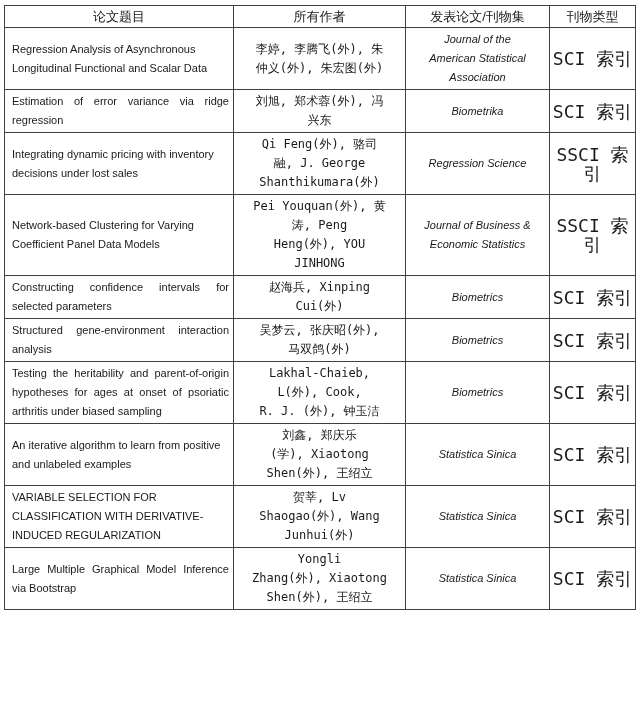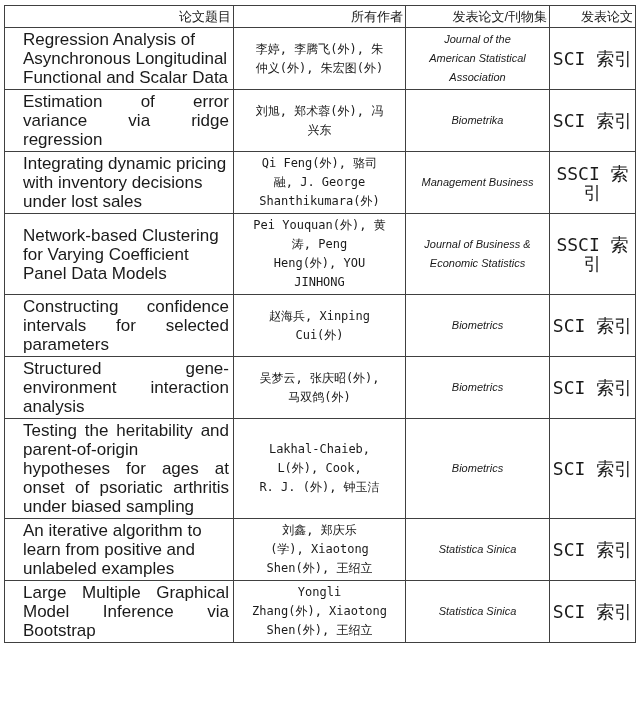--- a/index.html
+++ b/index.html
@@ -19,29 +19,29 @@
     margin: 5px 0 5px 4px;
   }
   th, td {
     border: 1px solid #404040;
     vertical-align: middle;
     overflow: hidden;
   }
   th {
     font-size: 13px;
     font-weight: normal;
-    text-align: right;
+    text-align: center;
     height: 21px;
     padding: 0 2px;
   }
   td.title {
-    font-size: 17px;
+    font-size: 11px;
     line-height: 19px;
     text-align: left;
-    padding: 2px 4px 2px 18px;
+    padding: 2px 4px 2px 7px;
   }
   td.title.j {
     text-align: justify;
   }
   td.authors {
     font-family: "DejaVu Sans Mono", "Liberation Mono", monospace;
     font-size: 12px;
     line-height: 19px;
     text-align: center;
     white-space: pre-line;
@@ -71,21 +71,21 @@
     <col style="width:229px">
     <col style="width:172px">
     <col style="width:144px">
     <col style="width:86px">
   </colgroup>
   <thead>
     <tr>
       <th>论文题目</th>
       <th>所有作者</th>
       <th>发表论文/刊物集</th>
-      <th>发表论文</th>
+      <th>刊物类型</th>
     </tr>
   </thead>
   <tbody>
     <tr>
       <td class="title">Regression Analysis of Asynchronous Longitudinal Functional and Scalar Data</td>
       <td class="authors">李婷, 李腾飞(外), 朱
 仲义(外), 朱宏图(外)</td>
       <td class="venue">Journal of the
 American Statistical
 Association</td>
@@ -96,21 +96,21 @@
       <td class="authors">刘旭, 郑术蓉(外), 冯
 兴东</td>
       <td class="venue">Biometrika</td>
       <td class="type">SCI 索引</td>
     </tr>
     <tr>
       <td class="title">Integrating dynamic pricing with inventory decisions under lost sales</td>
       <td class="authors">Qi Feng(外), 骆司
 融, J. George
 Shanthikumara(外)</td>
-      <td class="venue">Management Business</td>
+      <td class="venue">Regression Science</td>
       <td class="type">SSCI 索引</td>
     </tr>
     <tr>
       <td class="title">Network-based Clustering for Varying Coefficient Panel Data Models</td>
       <td class="authors">Pei Youquan(外), 黄
 涛, Peng
 Heng(外), YOU
 JINHONG</td>
       <td class="venue">Journal of Business &amp;
 Economic Statistics</td>
@@ -140,20 +140,28 @@
     </tr>
     <tr>
       <td class="title">An iterative algorithm to learn from positive and unlabeled examples</td>
       <td class="authors">刘鑫, 郑庆乐
 (学), Xiaotong
 Shen(外), 王绍立</td>
       <td class="venue">Statistica Sinica</td>
       <td class="type">SCI 索引</td>
     </tr>
     <tr>
+      <td class="title">VARIABLE SELECTION FOR CLASSIFICATION WITH DERIVATIVE-INDUCED REGULARIZATION</td>
+      <td class="authors">贺莘, Lv
+Shaogao(外), Wang
+Junhui(外)</td>
+      <td class="venue">Statistica Sinica</td>
+      <td class="type">SCI 索引</td>
+    </tr>
+    <tr>
       <td class="title j">Large Multiple Graphical Model Inference via Bootstrap</td>
       <td class="authors">Yongli
 Zhang(外), Xiaotong
 Shen(外), 王绍立</td>
       <td class="venue">Statistica Sinica</td>
       <td class="type">SCI 索引</td>
     </tr>
   </tbody>
 </table>
 

